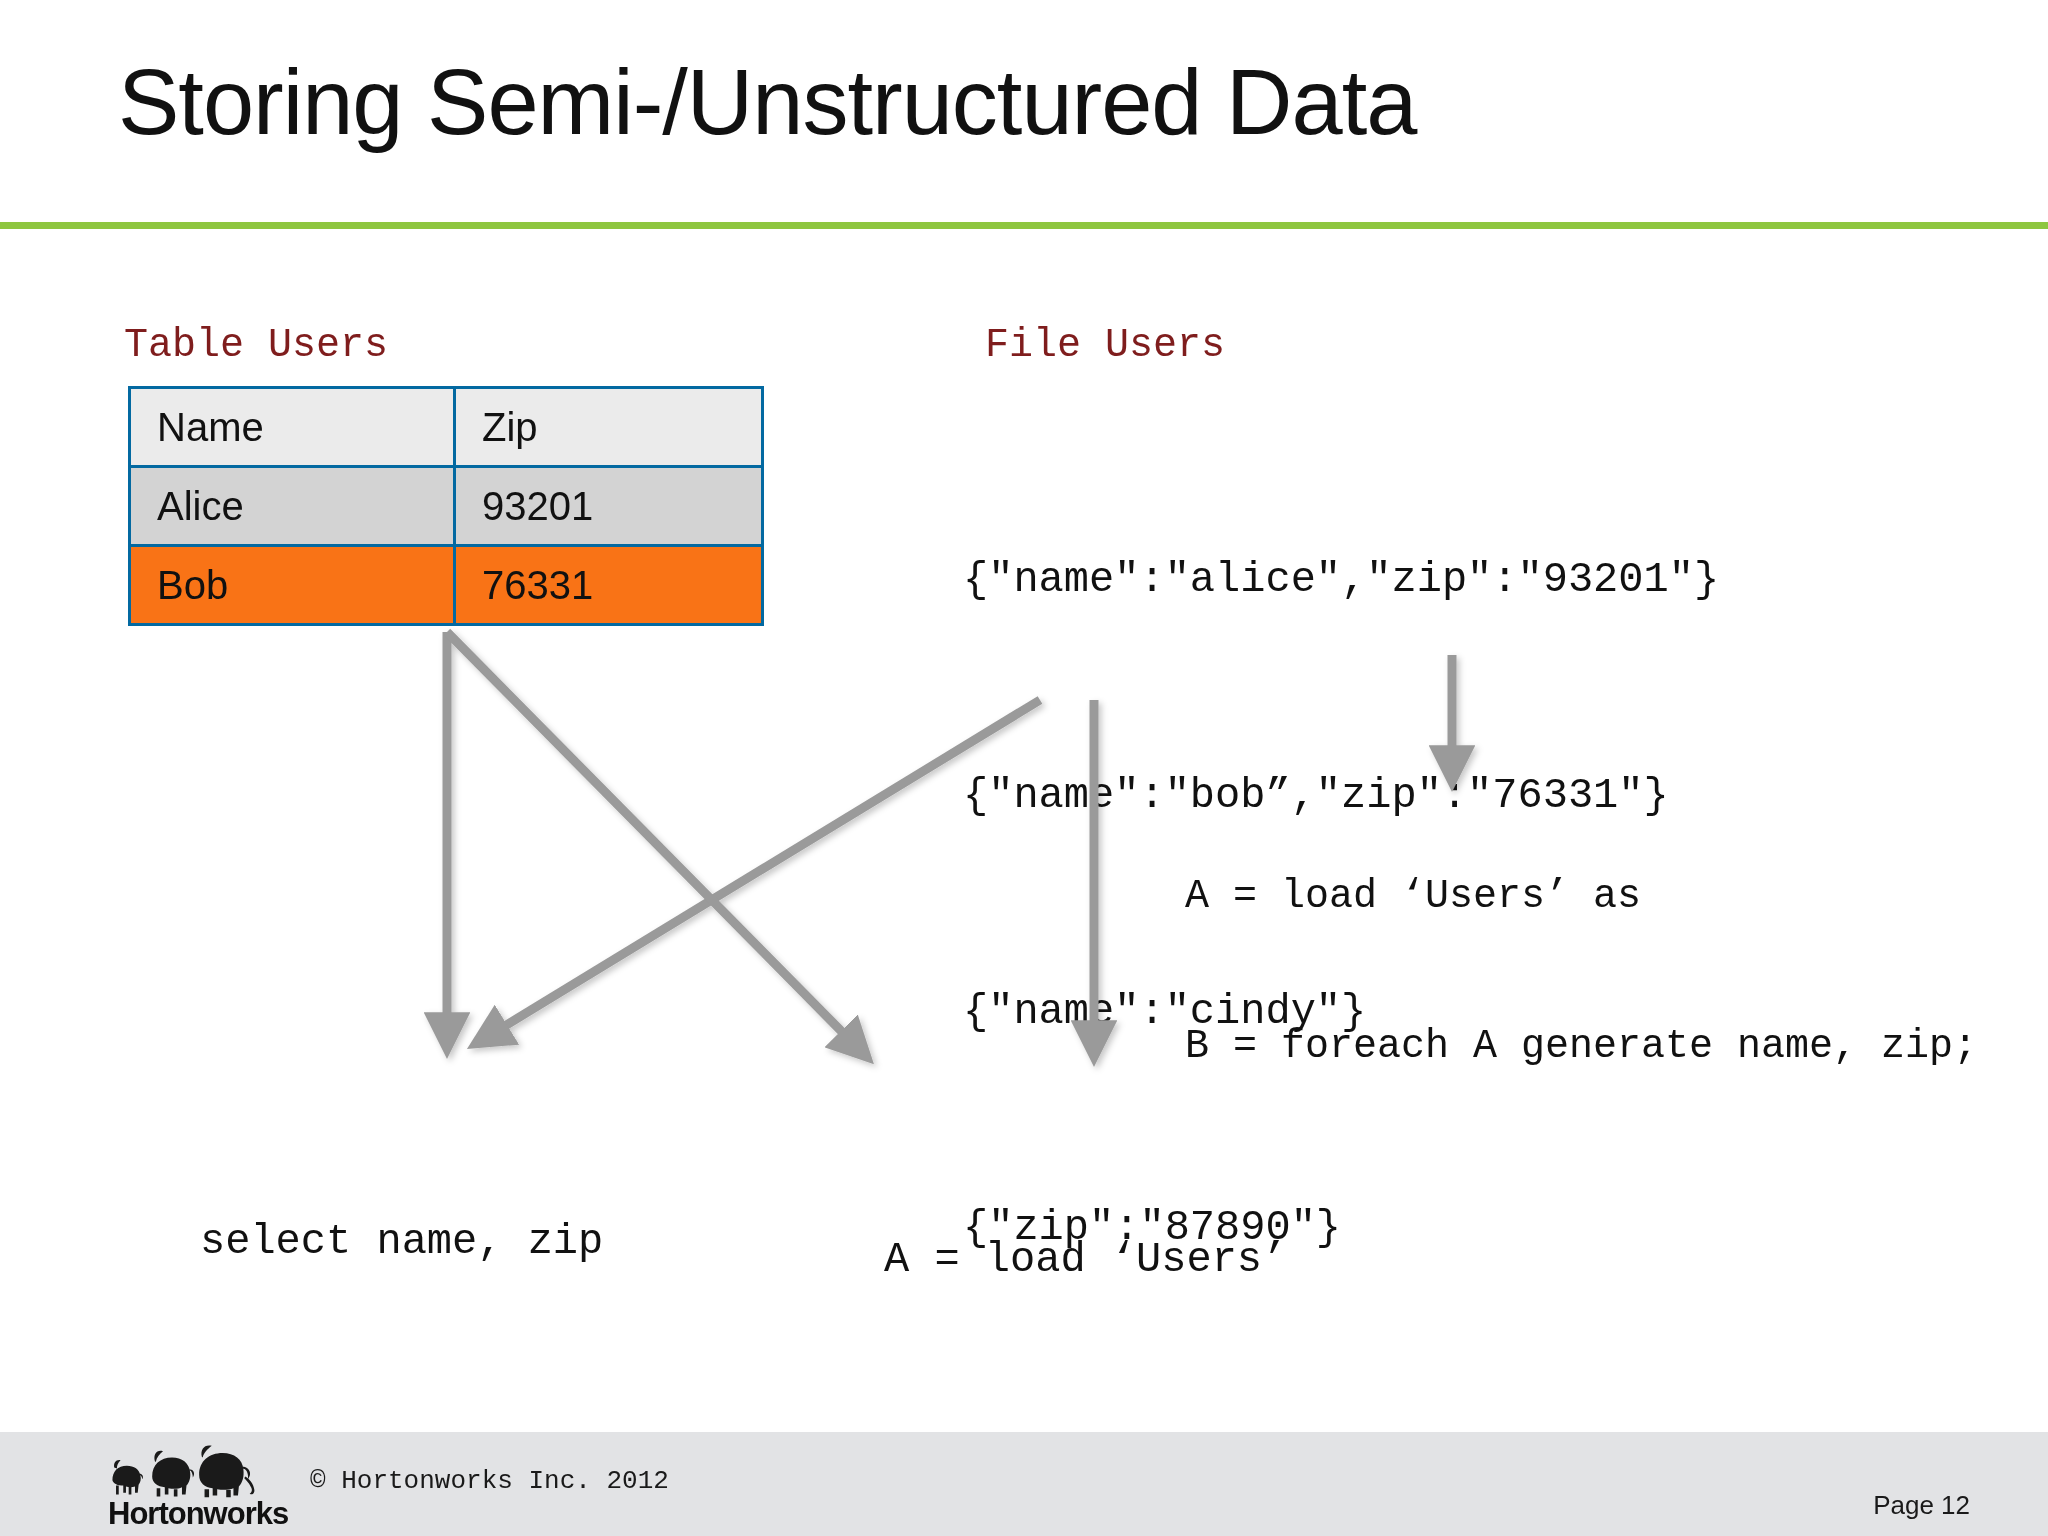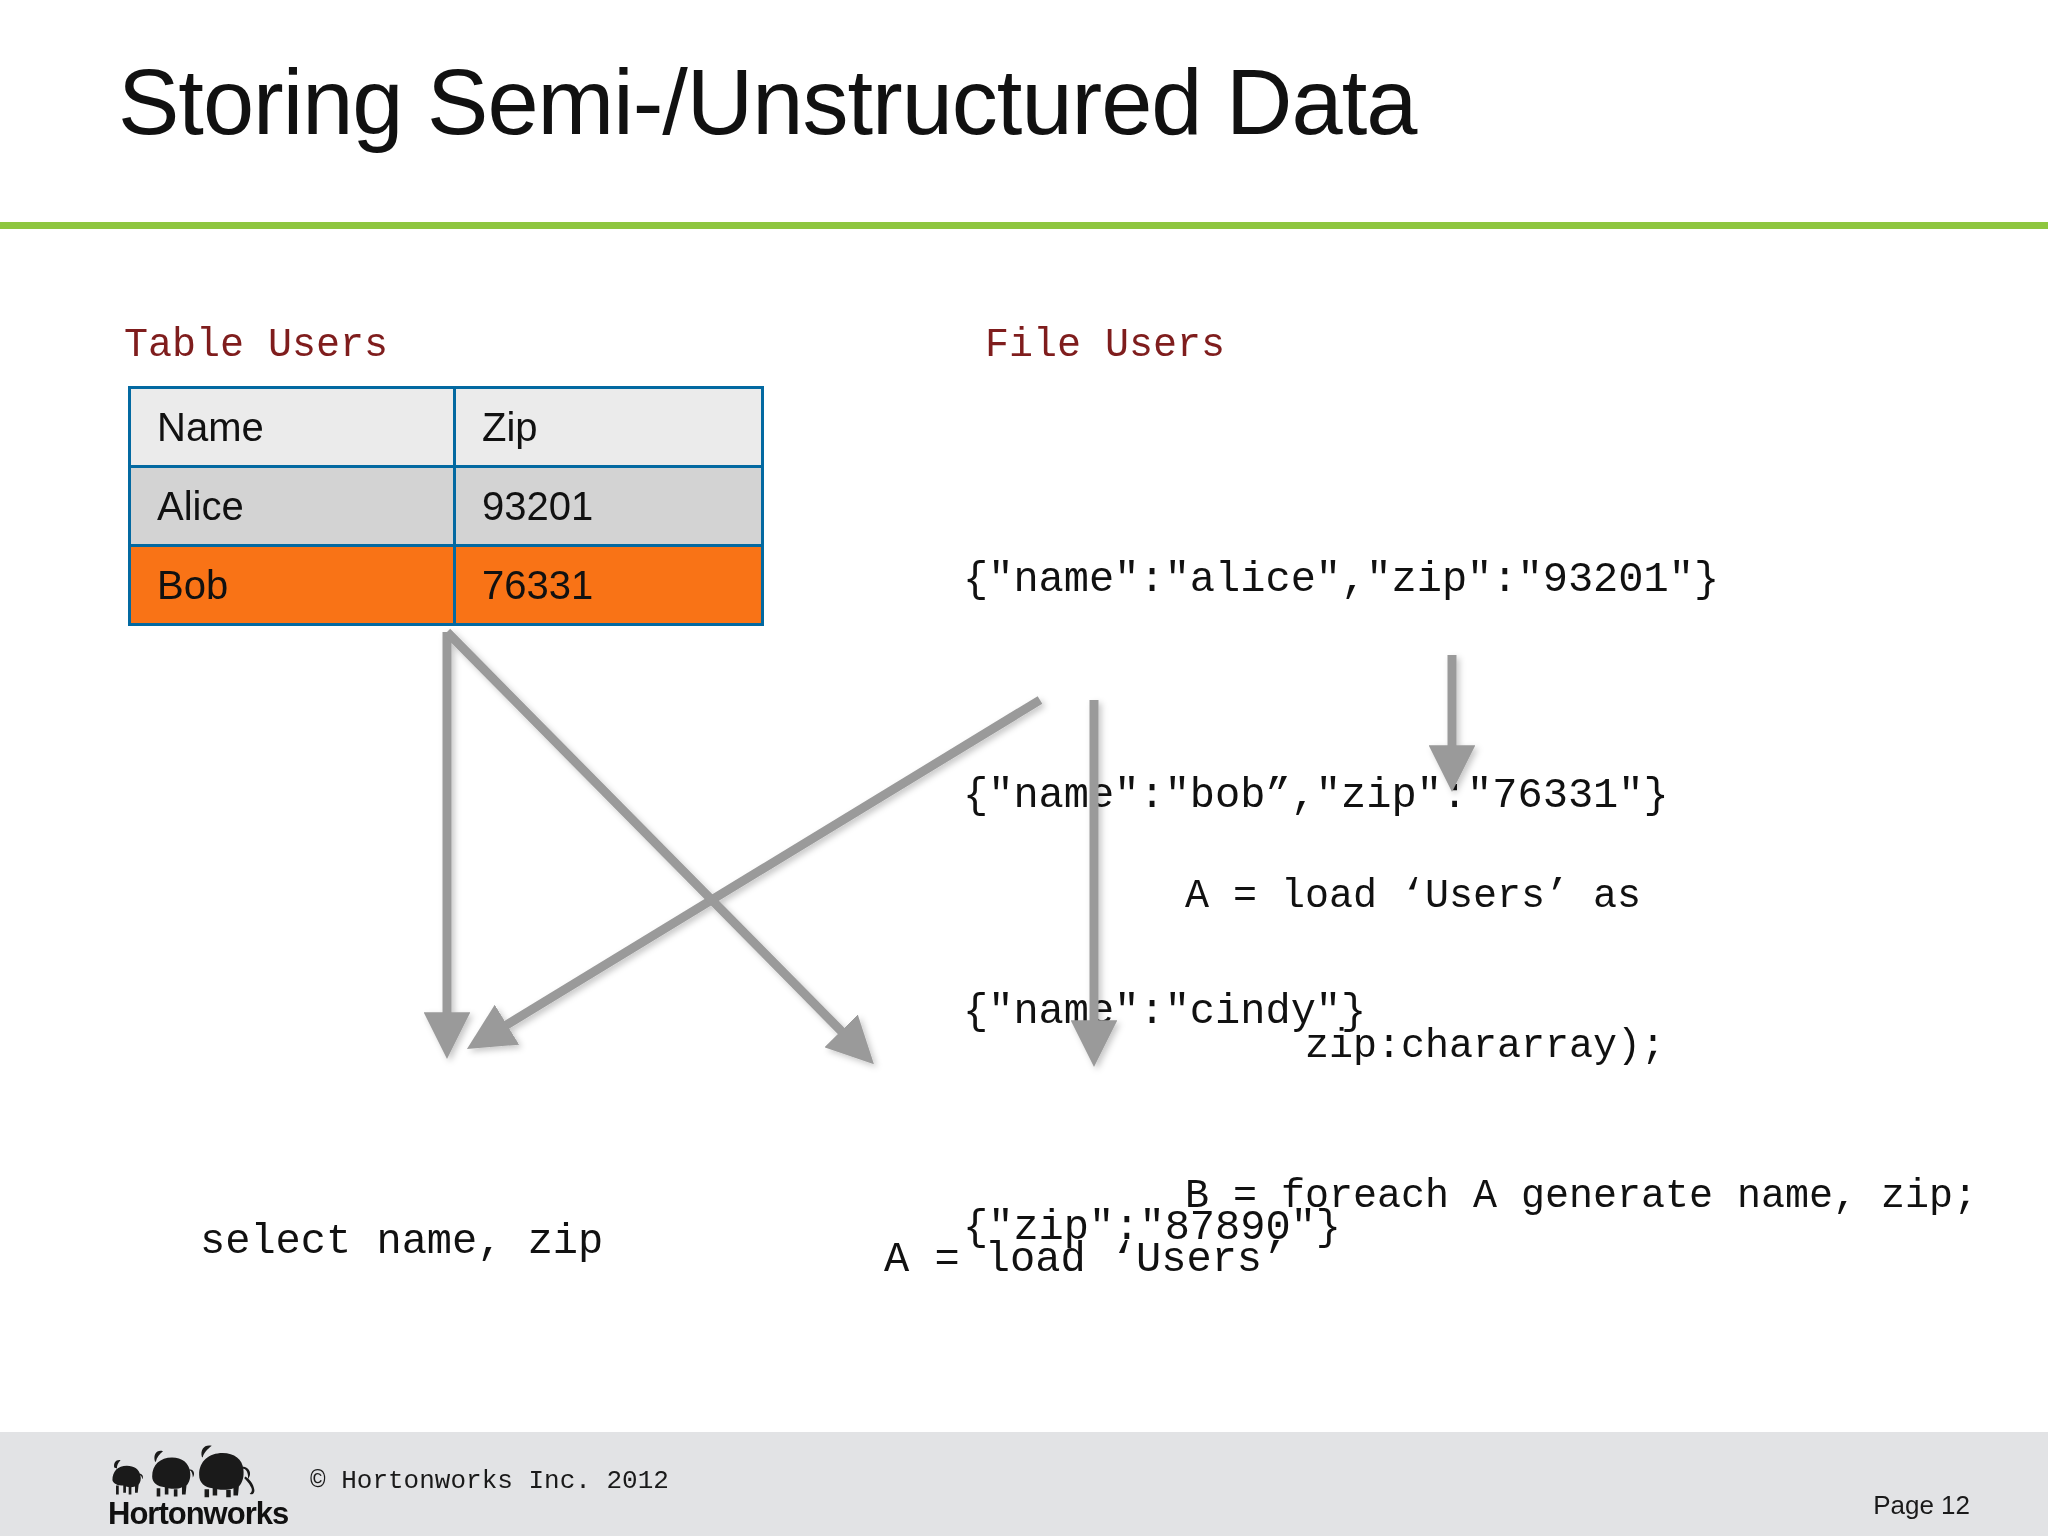--- a/index.html
+++ b/index.html
@@ -178,21 +178,20 @@
 
   <div class="mono" id="json-block">
     <div>{"name":"alice","zip":"93201"}</div>
     <div>{"name":"bob”,"zip":"76331"}</div>
     <div>{"name":"cindy"}</div>
     <div>{"zip":"87890"}</div>
   </div>
 
   <div class="mono" id="pig-schema-block">
     <div>A = load ‘Users’ as</div>
-    <div>     zip:chararray);</div>
     <div>B = foreach A generate name, zip;</div>
   </div>
 
   <div class="mono" id="sql-block">
     <div>select name, zip</div>
     <div>from users;</div>
   </div>
 
   <div class="mono" id="pig-block">
     <div>A = load ‘Users’</div>

